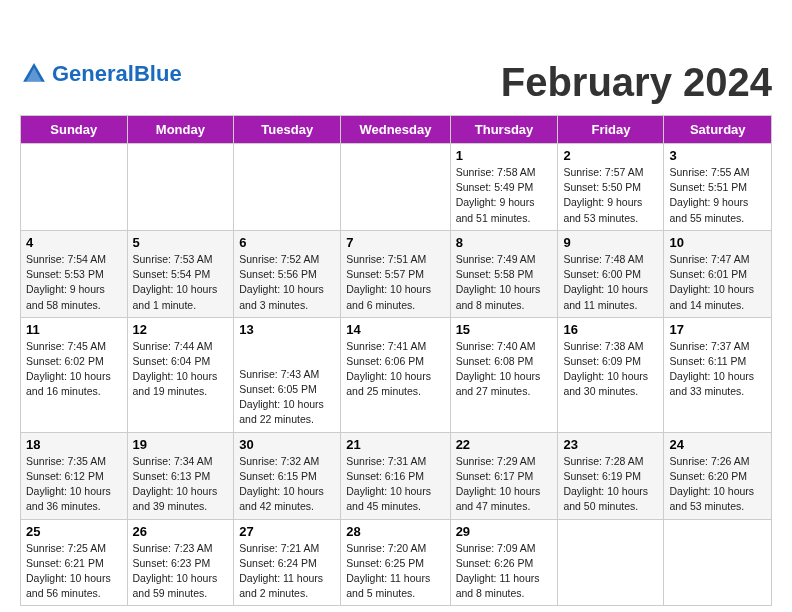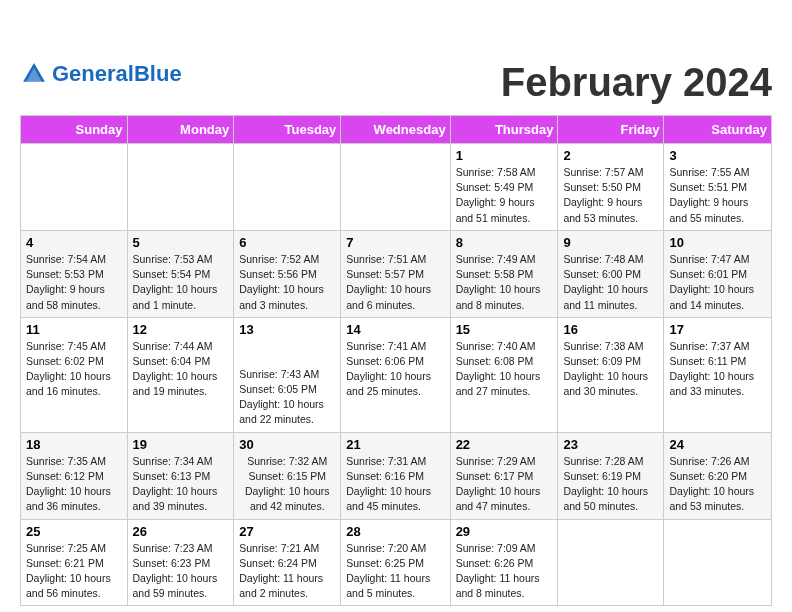--- a/index.html
+++ b/index.html
@@ -46,24 +46,24 @@
     .location {
       font-size: 16px;
       color: #555;
     }
     table {
       width: 100%;
       border-collapse: collapse;
       font-size: 11px;
     }
     thead tr th {
-      background-color: #d946ef;
+      background-color: #a21caf;
       color: #fff;
       padding: 6px 4px;
-      text-align: right;
+      text-align: center;
       font-size: 13px;
       font-weight: bold;
       border: 1px solid #ccc;
     }
     tbody tr td {
       border: 1px solid #ccc;
       vertical-align: top;
       padding: 4px 5px;
       height: 82px;
       width: 113px;
@@ -257,21 +257,21 @@
         </td>
         <td>
           <span class="day-num">19</span>
           <div class="day-info" style="white-space: pre-line;">Sunrise: 7:34 AM
 Sunset: 6:13 PM
 Daylight: 10 hours
 and 39 minutes.</div>
         </td>
         <td>
           <span class="day-num">30</span>
-          <div class="day-info" style="white-space: pre-line; text-align: center;">Sunrise: 7:32 AM
+          <div class="day-info" style="white-space: pre-line;">Sunrise: 7:32 AM
 Sunset: 6:15 PM
 Daylight: 10 hours
 and 42 minutes.</div>
         </td>
         <td>
           <span class="day-num">21</span>
           <div class="day-info" style="white-space: pre-line;">Sunrise: 7:31 AM
 Sunset: 6:16 PM
 Daylight: 10 hours
 and 45 minutes.</div>

